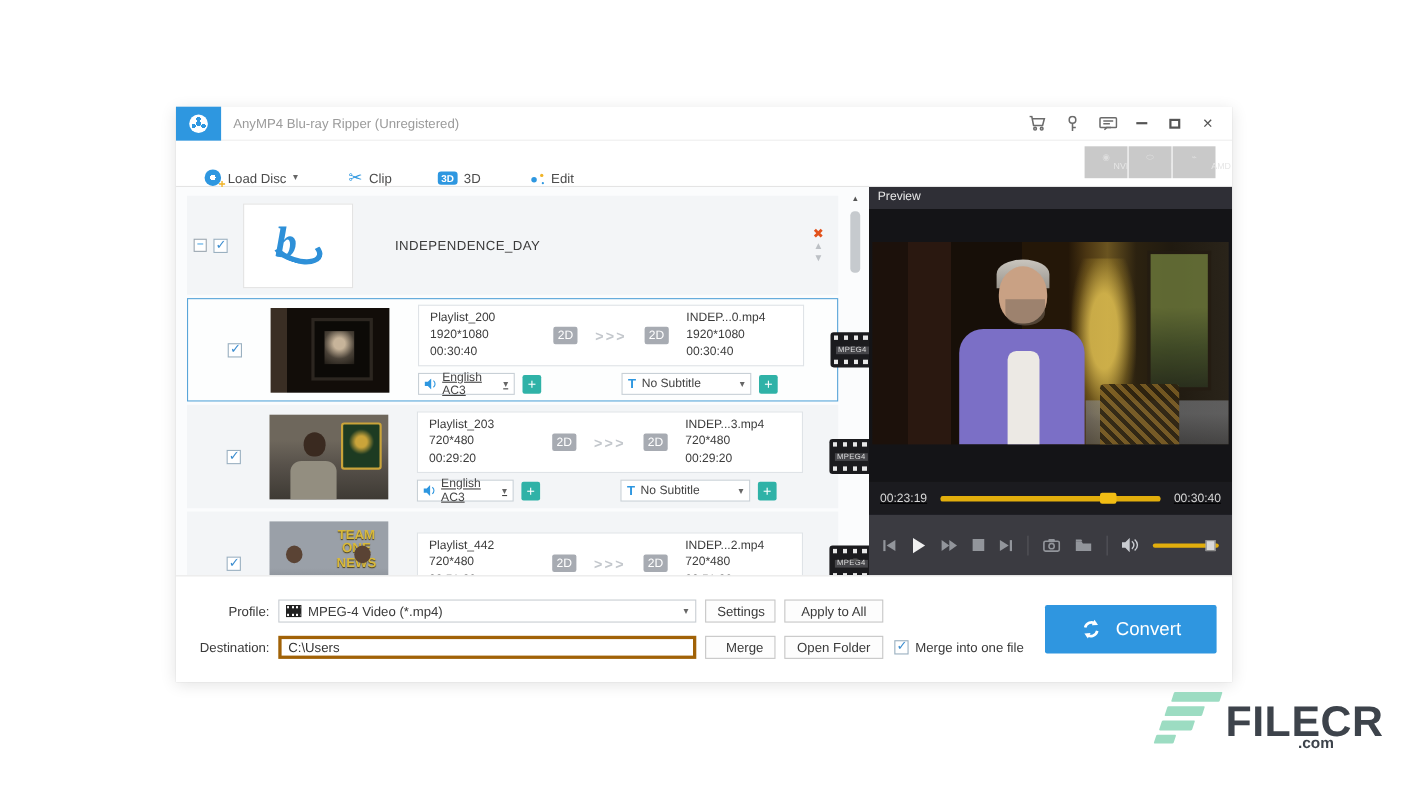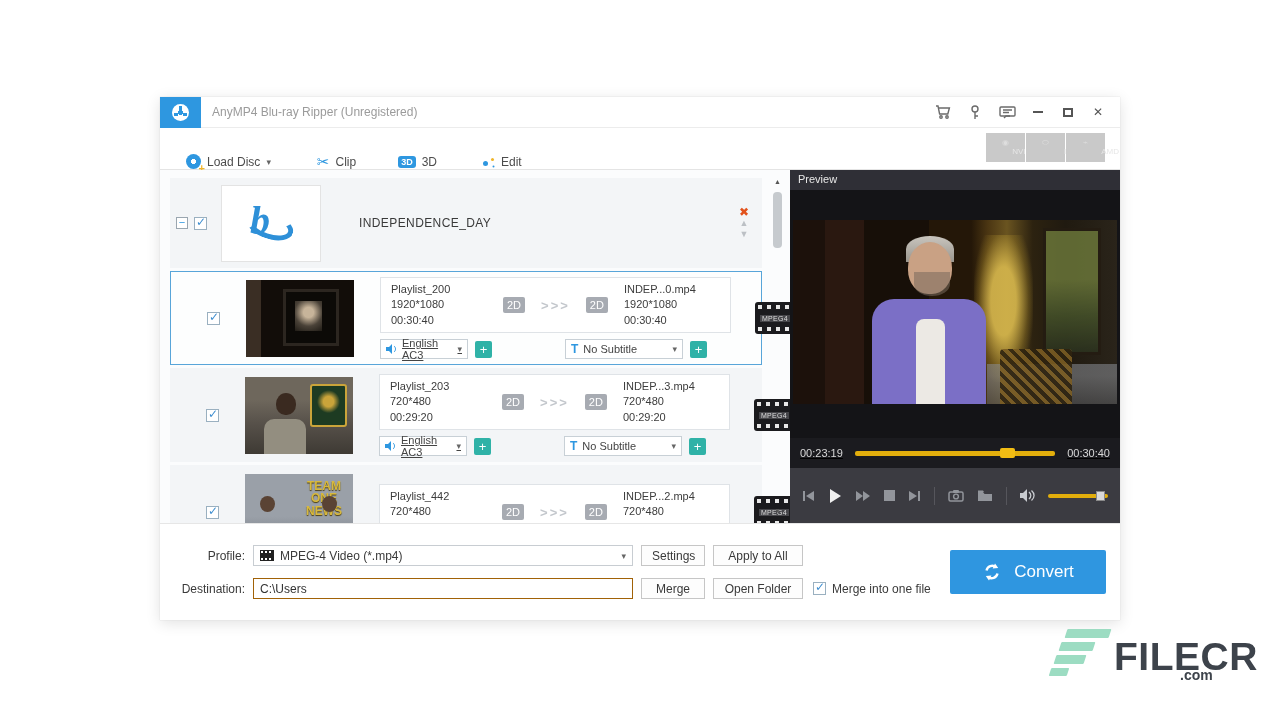--- a/index.html
+++ b/index.html
@@ -140,23 +140,23 @@
   
   .bottom { position:relative; height:97px; background:#fff; border-top:1px solid #e6e6e6; font-size:12px; color:#3a3a3a; }
   .brow { display:flex; align-items:center; position:absolute; left:10px; }
   .brow.r1 { top:21px; } .brow.r2 { top:54px; }
   .lbl { width:75px; text-align:right; margin-right:8px; }
   .field { width:380px; height:21px; border:1px solid #c8cdd2; background:#fff; display:flex; align-items:center; padding:0 6px; gap:6px; }
   .field .caret { margin-left:auto; }
   .prof-ic { width:14px; height:11px; background:#222; position:relative; flex:0 0 auto; }
   .prof-ic::before { content:""; position:absolute; left:1px; right:1px; top:1px; height:2px; background-image:repeating-linear-gradient(90deg,#fff 0 2px,transparent 2px 4px); }
   .prof-ic::after { content:""; position:absolute; left:1px; right:1px; bottom:1px; height:2px; background-image:repeating-linear-gradient(90deg,#fff 0 2px,transparent 2px 4px); }
-  input.dest { width:380px; height:21px; border:1px solid #a16207; padding:0 6px; font-size:12px; color:#333; font-family:inherit; }
+  input.dest { width:380px; height:21px; border:3px solid #a16207; padding:0 6px; font-size:12px; color:#333; font-family:inherit; }
   .btn { height:21px; border:1px solid #c6c6c6; background:#fdfdfd; color:#3a3a3a; font-size:12px; padding:0 10px; margin-left:8px; cursor:pointer; font-family:inherit; }
-  .btn.settings,.btn.browse { width:64px; }
+  .btn.settings,.btn.browse { width:64px;text-align:right; }
   .btn.apply,.btn.open { width:90px; }
   .merge { display:flex; align-items:center; gap:6px; margin-left:10px; cursor:pointer; }
   .convert { position:absolute; right:14px; top:26px; width:156px; height:44px; background:#2f96e0; border:none; border-radius:2px; color:#fff; font-size:17px; display:flex; align-items:center; justify-content:center; gap:12px; cursor:pointer; font-family:inherit; }
 
   
   .wm { position:absolute; left:1048px; top:627px; width:170px; height:60px; }
   .wm-f { position:absolute; left:0; top:0; width:60px; height:56px; }
   .wm-f i { position:absolute; height:9px; background:#9cdcc2; transform:skewX(-18deg); border-radius:1px; }
   .wm-f .b1 { left:18px; top:2px; width:44px; } .wm-f .b2 { left:12px; top:15px; width:34px; }
   .wm-f .b3 { left:7px; top:28px; width:30px; } .wm-f .b4 { left:2px; top:41px; width:18px; height:8px; }

